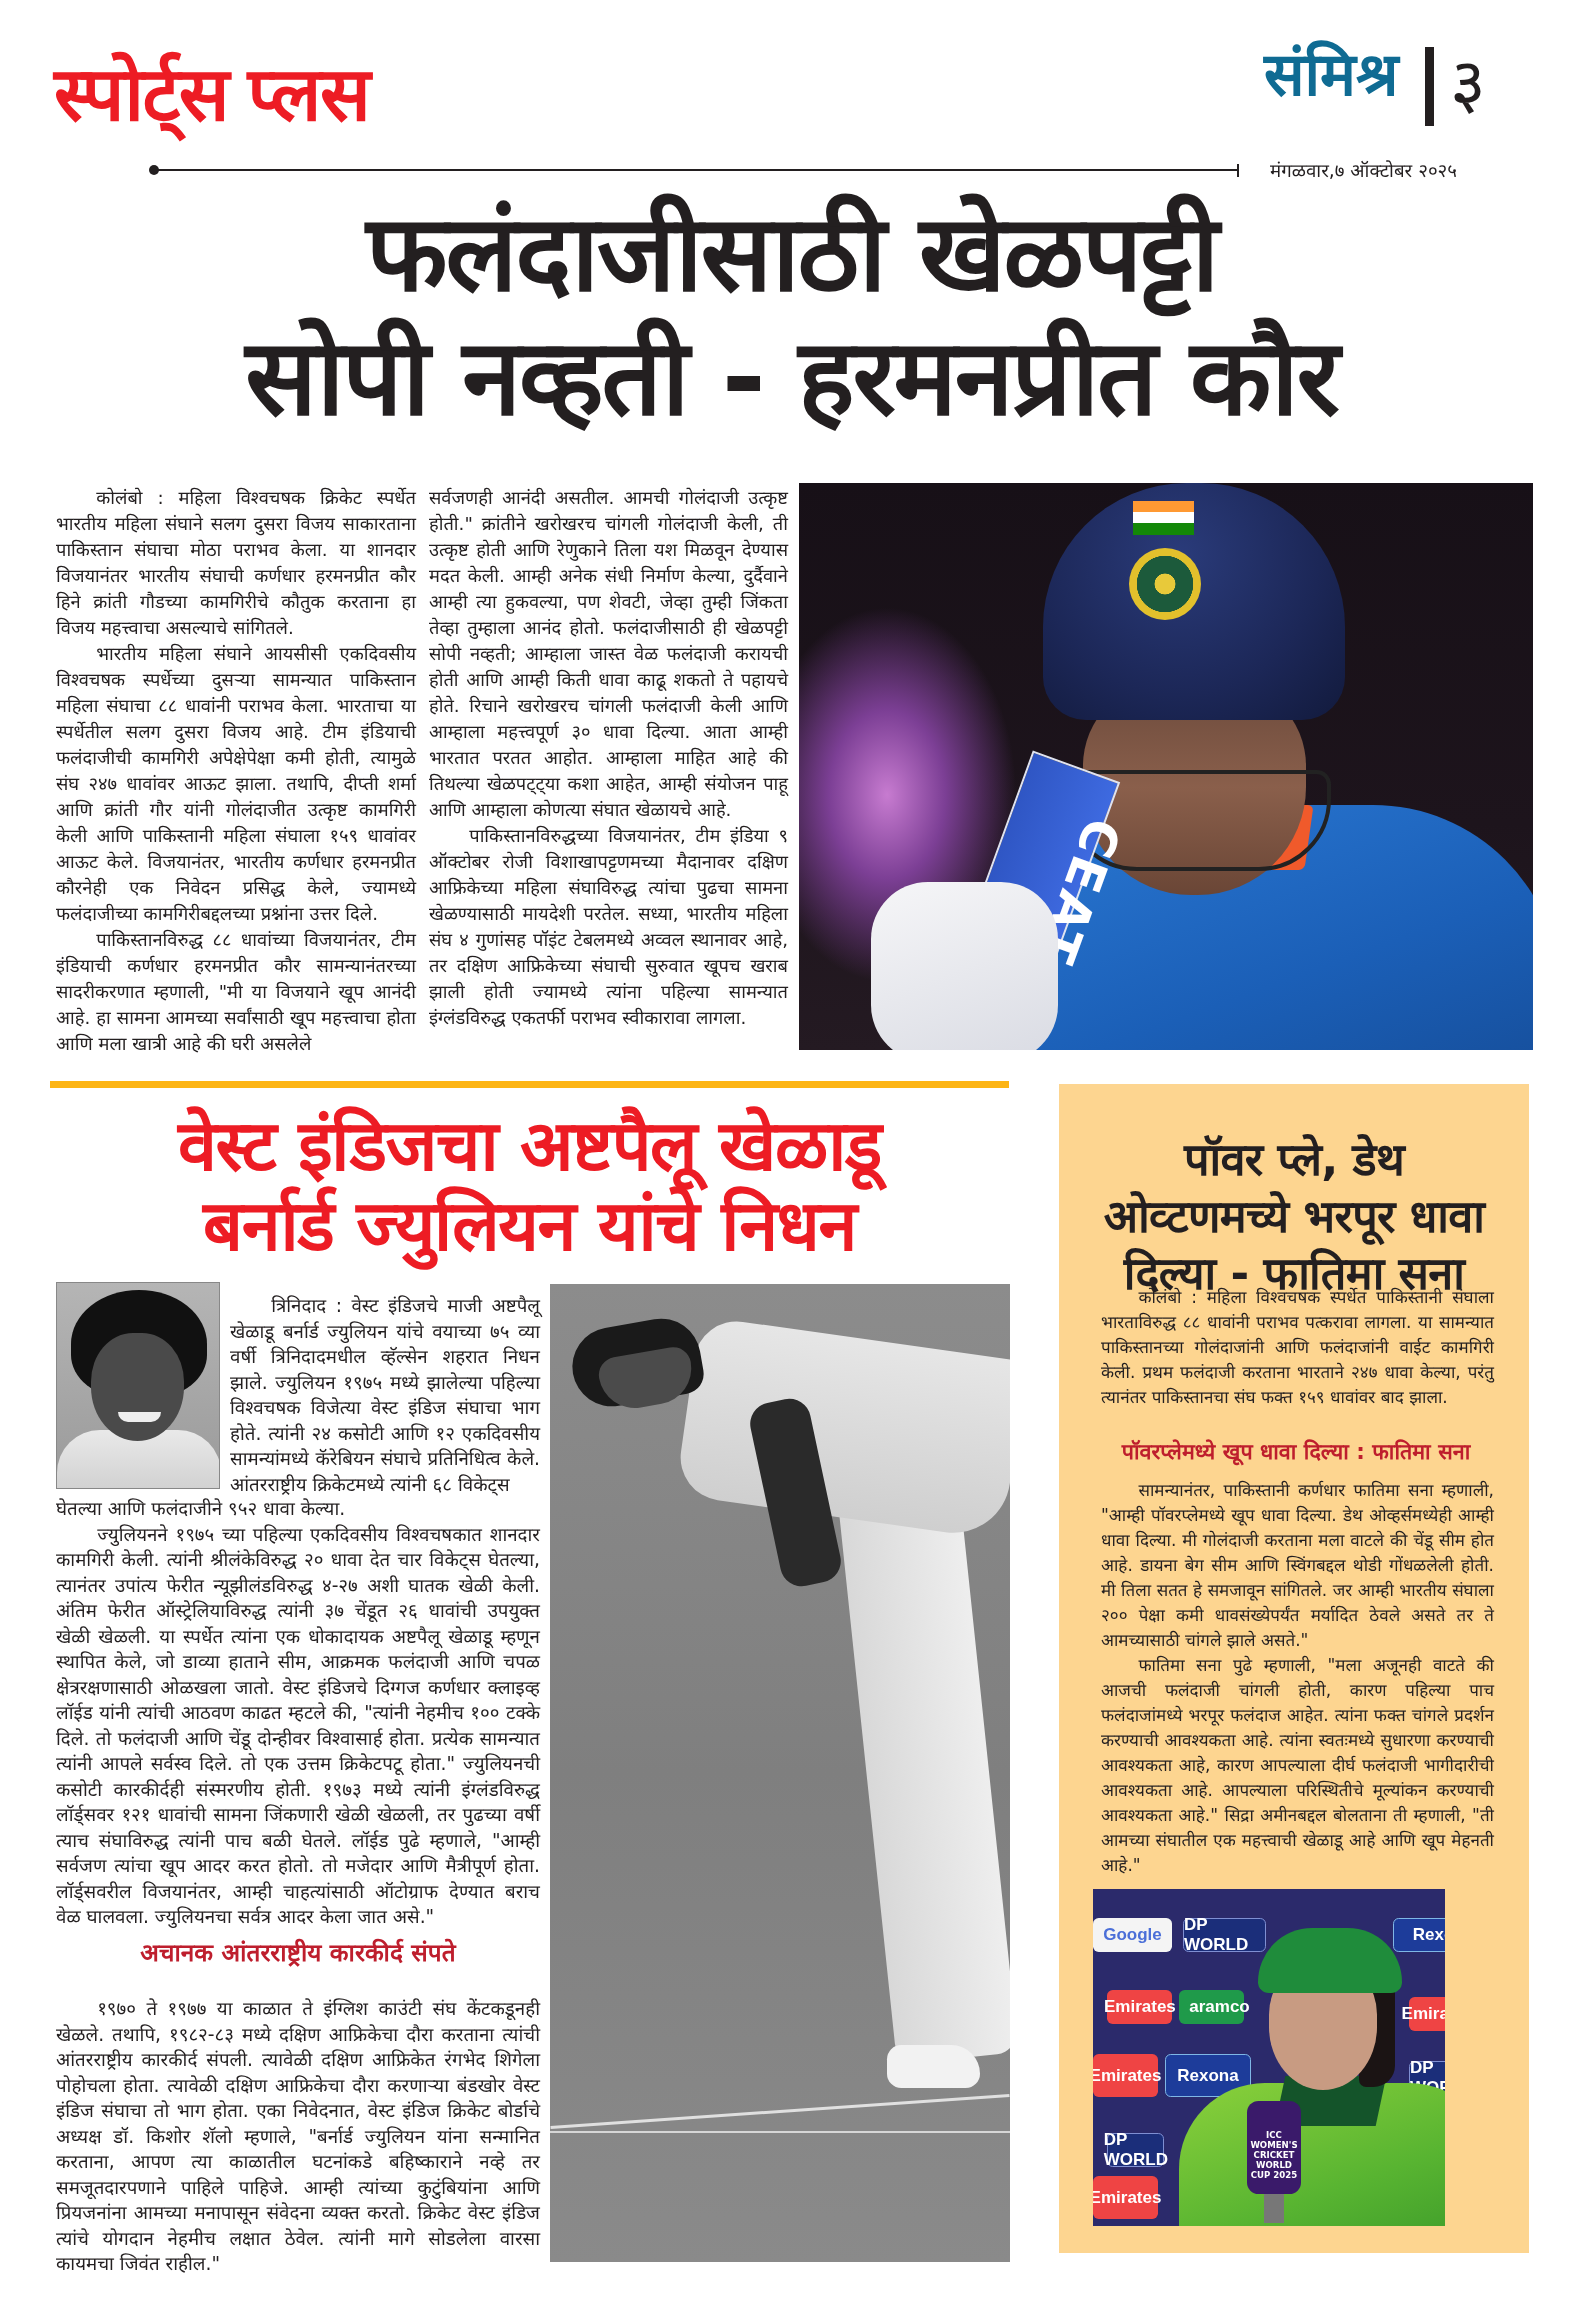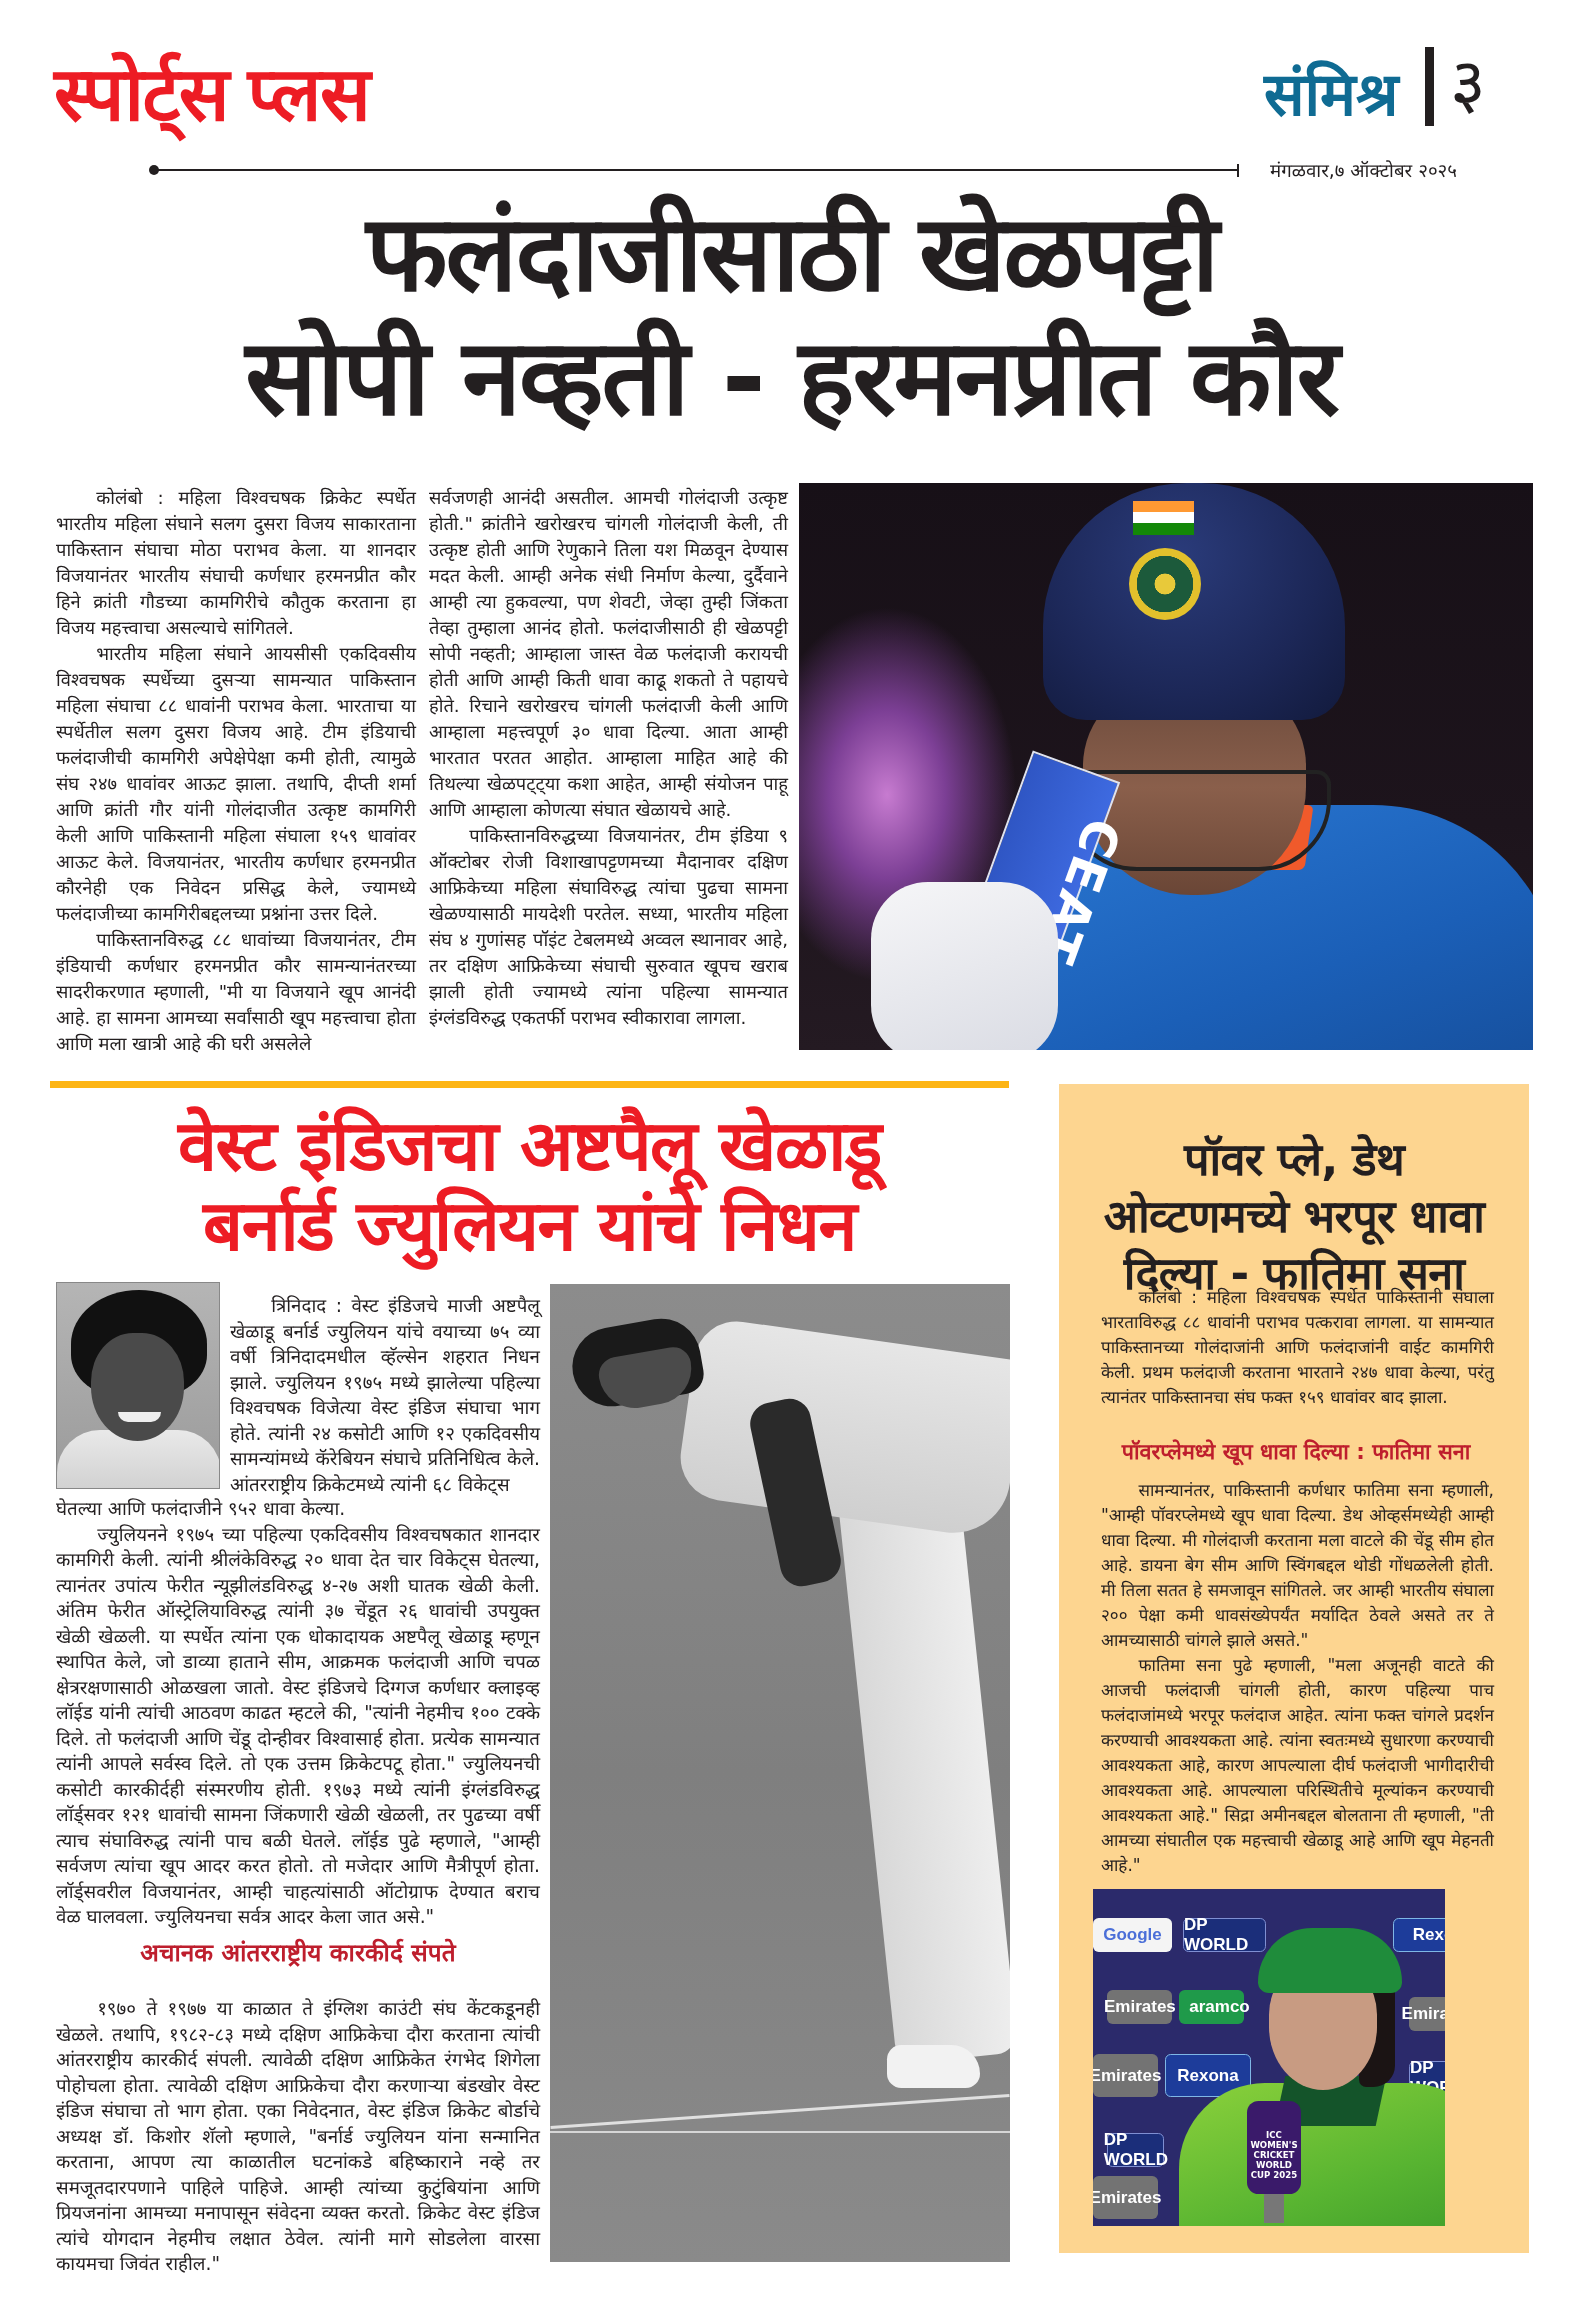--- a/index.html
+++ b/index.html
@@ -6,21 +6,21 @@
   html, body { width: 1583px; height: 2319px; background: #ffffff; overflow: hidden; }
   body { position: relative; font-family: "DejaVu Sans", "Liberation Sans", sans-serif; color: #231f20; }
 
   .abs { position: absolute; }
 
   
   .masthead { left: 54px; top: 57px; font-size: 75px; font-weight: 900; color: #ed1c24; letter-spacing: -1.4px; line-height: 1; font-family: Liberation Sans, sans-serif; }
   .rule-dot { left: 149px; top: 165px; width: 10px; height: 10px; border-radius: 50%; background: #231f20; }
   .rule { left: 154px; top: 169px; width: 1084px; height: 2.2px; background: #231f20; }
   .rule-tick { left: 1237px; top: 164px; width: 2.2px; height: 13px; background: #231f20; }
-  .section-name { left: 1264px; top: 64px; font-size: 60px; font-weight: 900; color: #0f6b93; line-height: 1; }
+  .section-name { left: 1264px; top: 44px; font-size: 60px; font-weight: 900; color: #0f6b93; line-height: 1; }
   .section-bar { left: 1425px; top: 47px; width: 8.6px; height: 79px; background: #231f20; }
   .page-num { left: 1450px; top: 49px; font-size: 69px; font-weight: 400; color: #231f20; line-height: 1; }
   .date { left: 1270px; top: 157px; font-size: 18.7px; color: #231f20; white-space: nowrap; }
 
   
   .main-headline { left: 0; top: 192px; width: 1583px; text-align: center; font-size: 106px; font-weight: 900; line-height: 124px; color: #231f20; letter-spacing: -2.2px; }
 
   
   .body-col { font-size: 18.3px; line-height: 26px; text-align: justify; color: #231f20; font-family: "DejaVu Sans", sans-serif; }
   .body-col p { text-indent: 2.2em; }
@@ -82,21 +82,21 @@
   .side-intro { left: 1101px; top: 1285px; width: 393px; }
   .side-subhead { left: 1077px; top: 1436px; width: 438px; text-align: center; font-size: 21.5px; font-weight: 700; color: #be1e2d; }
   .side-body2 { left: 1101px; top: 1478px; width: 393px; }
 
   
   .photo-fatima { left: 1093px; top: 1889px; width: 352px; height: 337px; overflow: hidden; background: #2b2a6b; }
   .ad { position: absolute; height: 34px; border-radius: 5.7px; color: #fff; font-weight: 700; font-size: 17px; display: flex; align-items: center; justify-content: center; font-family: "Liberation Sans", sans-serif; }
   .ad-google { background: #f4f4f4; color: #4b6fd8; }
   .ad-dp { background: #1b2e7a; border: 1.4px solid #7f8fd2; }
   .ad-rexona { background: #1d3c9a; border: 1.4px solid #7fb7e6; }
-  .ad-emirates { background: #737373; }
+  .ad-emirates { background: #ef4444; }
   .ad-aramco { background: #1f9a4a; padding-left: 16px; }
   .fatima-cap { position: absolute; left: 165px; top: 39px; width: 144px; height: 65px; border-radius: 72px 72px 14.4px 14.4px; background: #1f8c3b; }
   .fatima-face { position: absolute; left: 176px; top: 75px; width: 108px; height: 126px; border-radius: 40% 40% 50% 50%; background: #c89b82; }
   .fatima-hair { position: absolute; left: 266px; top: 83px; width: 36px; height: 115px; background: #1b1414; border-radius: 7.2px 21.5px 21.5px 7.2px; }
   .fatima-shirt { position: absolute; left: 86px; top: 194px; width: 316px; height: 158px; border-radius: 86px 86px 0 0; background: linear-gradient(160deg, #8bd13b, #58b431 60%, #3d9b2a); }
   .fatima-collar { position: absolute; left: 187px; top: 187px; width: 101px; height: 50px; background: #14542a; transform: skewX(-12deg); }
   .fatima-mic { position: absolute; left: 154px; top: 212px; width: 54px; height: 93px; border-radius: 11.5px; background: #3a1a6a; color: #fff; font-size: 8.6px; text-align: center; padding-top: 29px; font-weight: 700; line-height: 10px; }
   .fatima-mic-stem { position: absolute; left: 171px; top: 305px; width: 20px; height: 29px; background: #777; }
 </style>
 </head>

